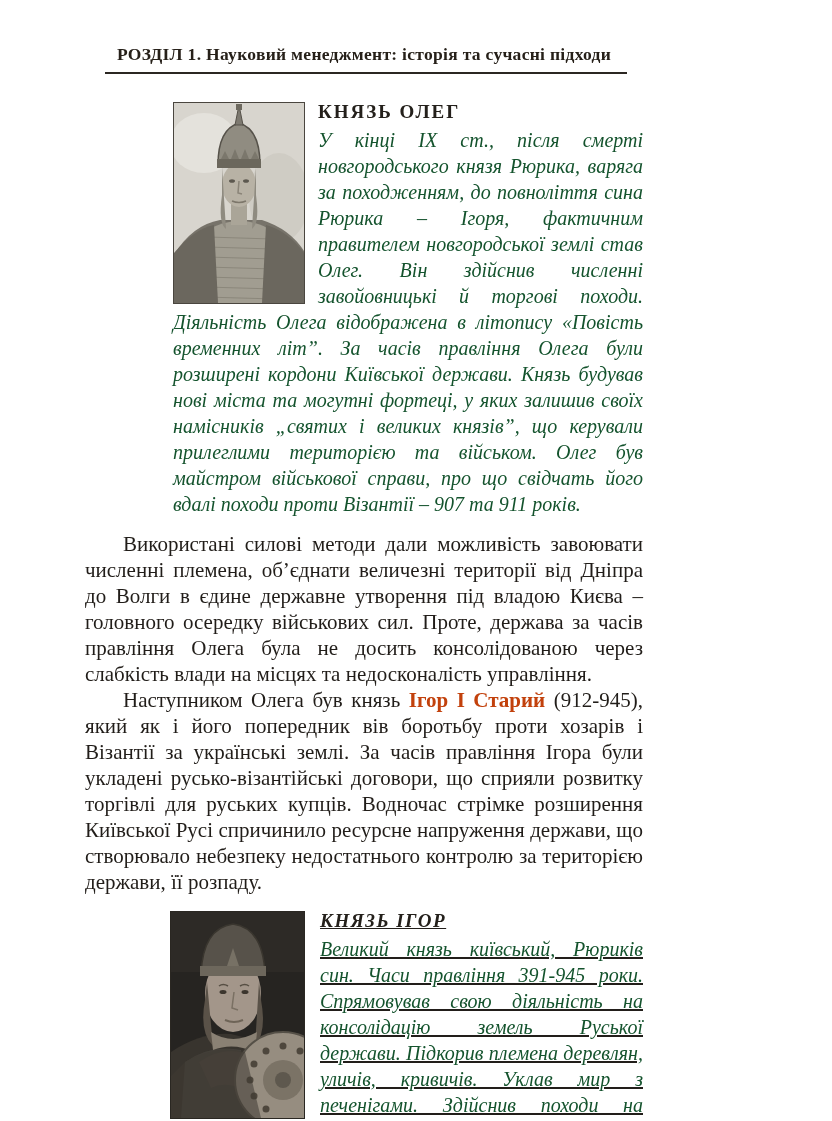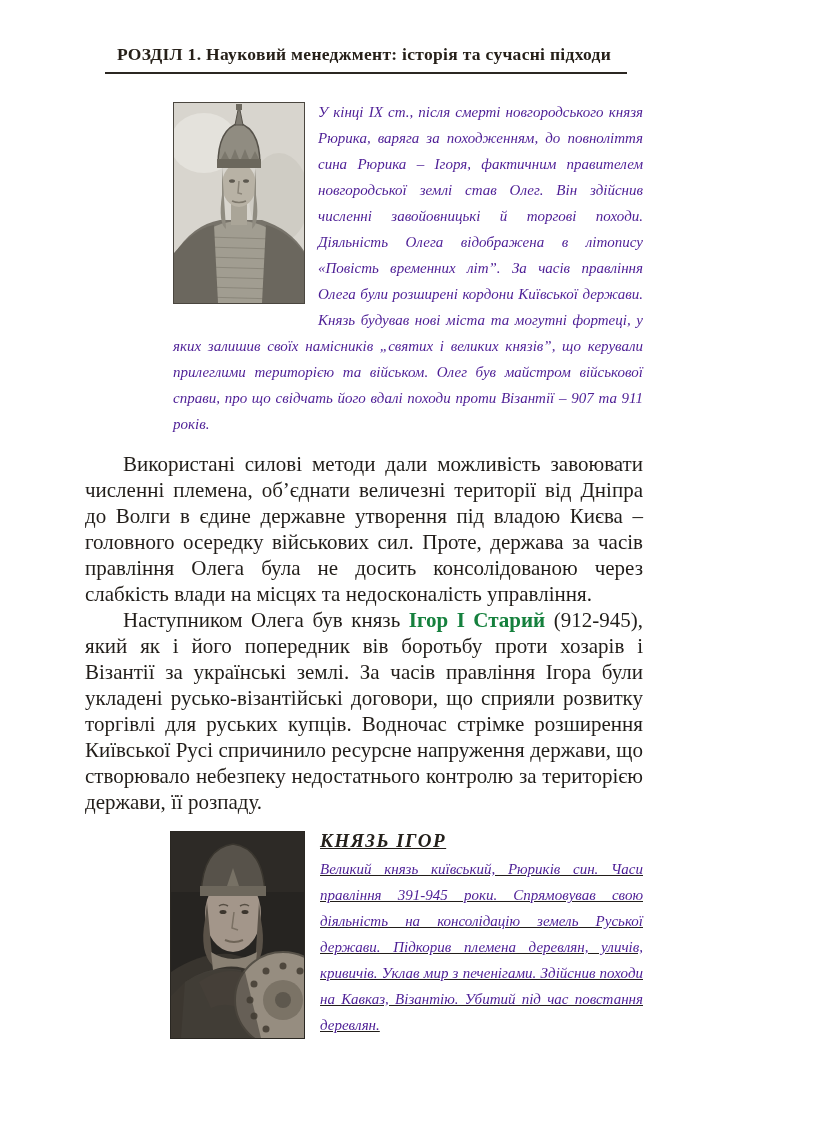--- a/index.html
+++ b/index.html
@@ -48,37 +48,37 @@
     font-size:19px;
     font-weight:bold;
     letter-spacing:2px;
     margin:0 0 4px 0;
     padding-top:2px;
     color:#24201b;
   }
   .figure-title.italic{font-style:italic;letter-spacing:1.5px;}
   .figure-caption{
     font-style:italic;
-    font-size:15px;
+    font-size:20px;
     line-height:26px;
     text-align:justify;
     margin:0;
-    color:#4c1d95;
+    color:#14532d;
   }
   .body-para{
     font-size:21px;
     line-height:26px;
     text-align:justify;
     text-indent:38px;
     margin:0;
     color:#211d19;
   }
   .para-first{margin-top:14px;}
   .para-last{margin-top:30px;}
-  .body-para b{color:#15803d;}
+  .body-para b{color:#c2410c;}
 </style>
 </head>
 <body>
 
 <div class="page">
 
   <div class="chapter-header">РОЗДІЛ 1. Науковий менеджмент: історія та сучасні підходи</div>
   <div class="header-rule"></div>
 
   <section class="figure-block oleg-block">
@@ -108,20 +108,21 @@
         <path d="M61,22 L65,2 L69,22 Z" fill="#7d7970" stroke="#56524a" stroke-width="1"></path>
         <rect x="62" y="1" width="6" height="6" fill="#6d695f"></rect>
         <rect x="43" y="56" width="44" height="9" fill="#6b675c"></rect>
         <path d="M47,56 l4,-8 l4,8 Z M57,56 l4,-10 l4,10 Z M67,56 l4,-10 l4,10 Z M77,56 l4,-8 l4,8 Z" fill="#7b776c"></path>
         <ellipse cx="58" cy="78" rx="3" ry="1.8" fill="#5c584f"></ellipse>
         <ellipse cx="72" cy="78" rx="3" ry="1.8" fill="#5c584f"></ellipse>
         <path d="M65,78 L64,90 L68,91" fill="none" stroke="#8a8478" stroke-width="1.5"></path>
         <path d="M58,98 Q65,101 72,98" fill="none" stroke="#7d776b" stroke-width="1.5"></path>
       </svg>
     </div>
+    <h2 class="figure-title">КНЯЗЬ ОЛЕГ</h2>
     <p class="figure-caption">У кінці IX ст., після смерті новгородського князя Рюрика, варяга за походженням, до повноліття сина Рюрика – Ігоря, фактичним правителем новгородської землі став Олег. Він здійснив численні завойовницькі й торгові походи. Діяльність Олега відображена в літопису «Повість временних літ”. За часів правління Олега були розширені кордони Київської держави. Князь будував нові міста та могутні фортеці, у яких залишив своїх намісників „святих і великих князів”, що керували прилеглими територією та військом. Олег був майстром військової справи, про що свідчать його вдалі походи проти Візантії – 907 та 911 років.</p>
   </section>
 
   <p class="body-para para-first"><span>Використані силові методи дали можливість завоювати численні племена, об’єднати величезні території від Дніпра до Волги в єдине державне утворення під владою Києва – головного осередку військових сил. Проте, держава за часів правління Олега була не досить консолідованою через слабкість влади на місцях та недосконалість управління.</span></p>
 
   <p class="body-para"><span>Наступником Олега був князь </span><b>Ігор І Старий</b><span> (912-945), який як і його попередник вів боротьбу проти хозарів і Візантії за українські землі. За часів правління Ігора були укладені русько-візантійські договори, що сприяли розвитку торгівлі для руських купців. Водночас стрімке розширення Київської Русі спричинило ресурсне напруження держави, що створювало небезпеку недостатнього контролю за територією держави, її розпаду.</span></p>
 
   <section class="figure-block igor-block">
     <div class="portrait-frame">
       <svg viewBox="0 0 133 206" preserveAspectRatio="none">

